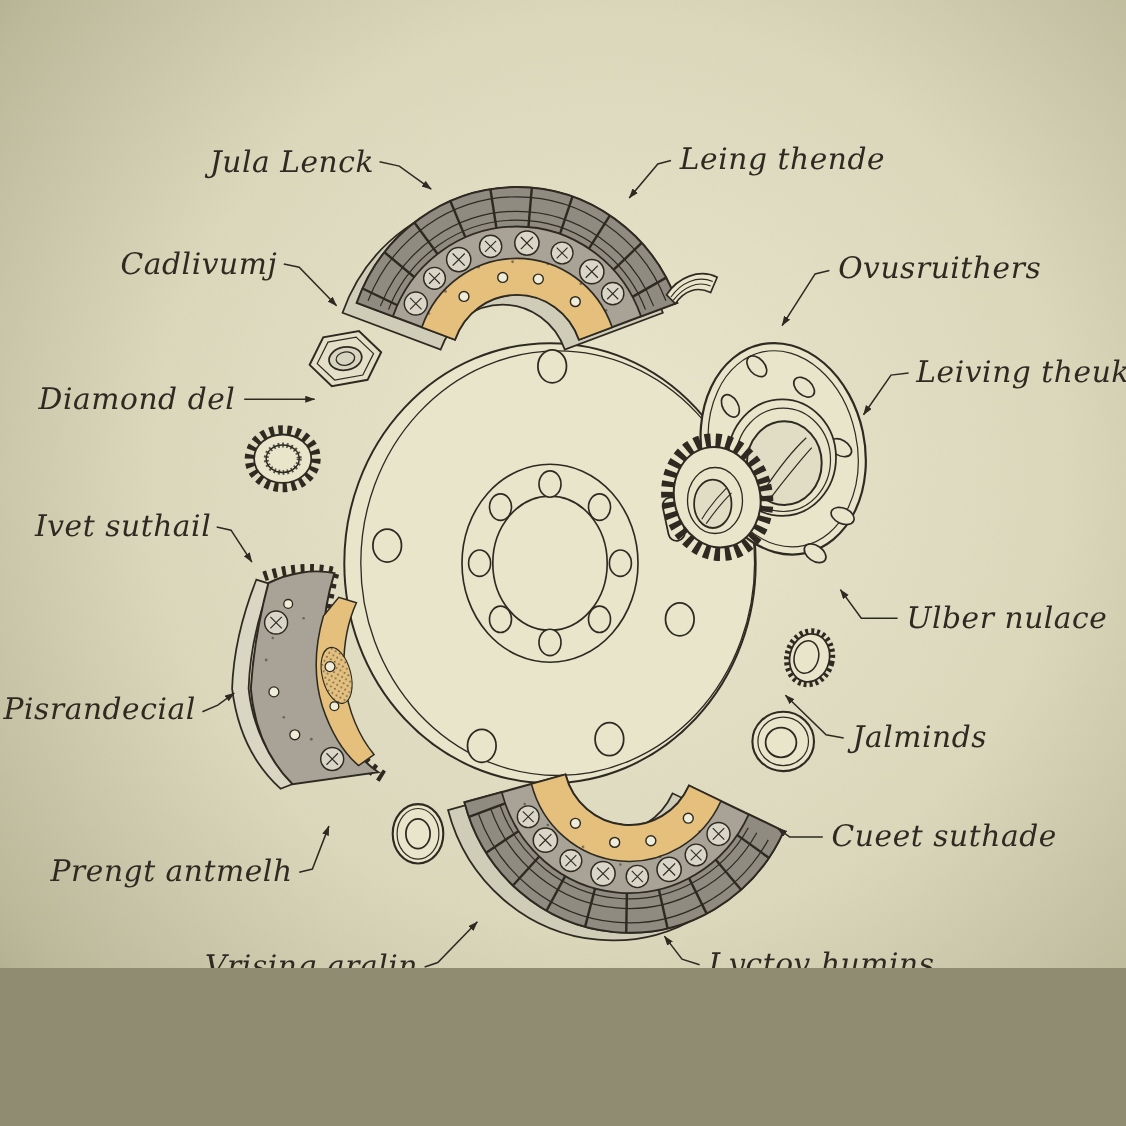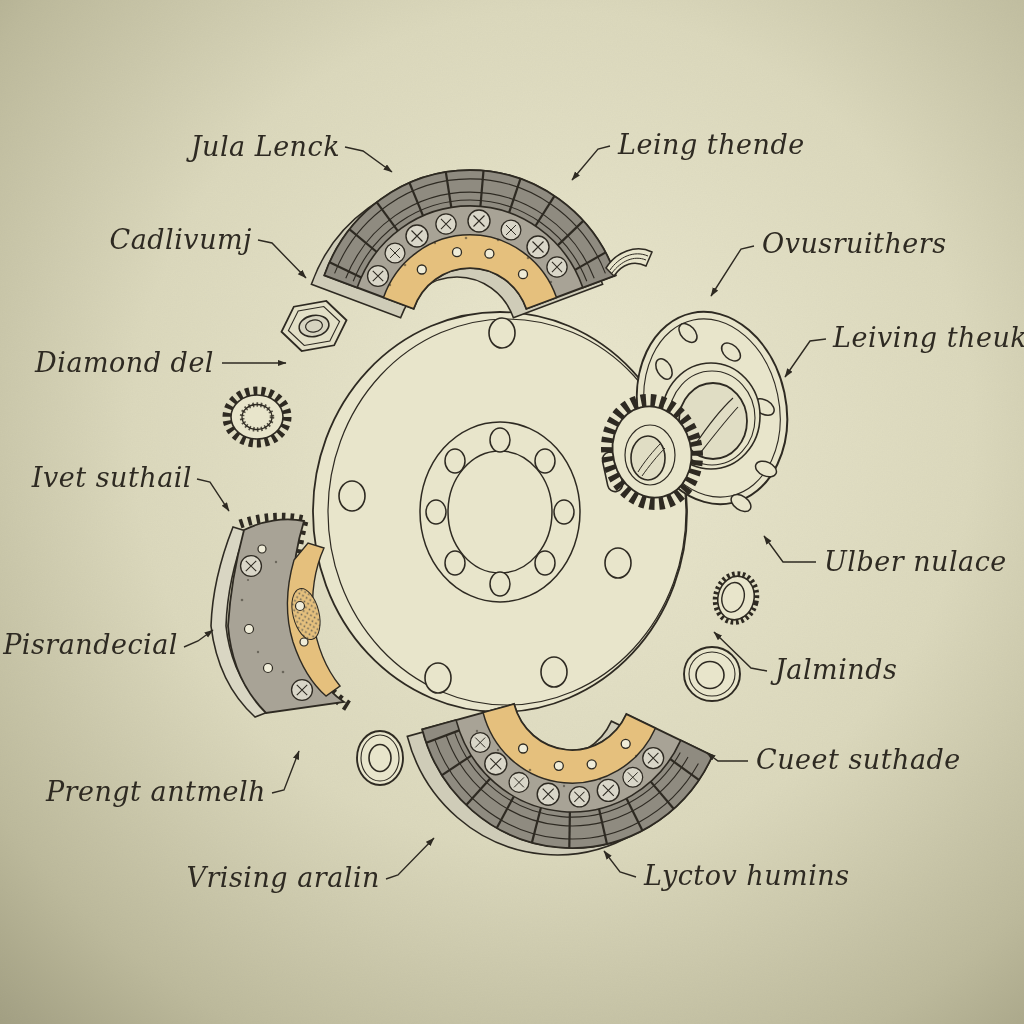--- a/index.html
+++ b/index.html
@@ -1,16 +1,16 @@
 <!DOCTYPE html>
 <html><head>
 <meta charset="utf-8">
 <style>
   html,body{margin:0;padding:0;background:#8f8c72;}
-  .stage{position:relative;width:1024px;height:1024px;overflow:hidden;
+  .stage{position:relative;width:1024px;height:880px;overflow:hidden;
          font-family:"DejaVu Serif",serif;}
   .stage svg{position:absolute;inset:0;display:block;}
   text.lbl{font-family:"DejaVu Serif",serif;font-style:italic;
            font-size:27px;letter-spacing:.5px;fill:#2e2a22;}
 </style>
 </head>
 <body>
 
 <div class="stage">
 <svg viewBox="0 0 1024 1024" width="1024" height="1024">

